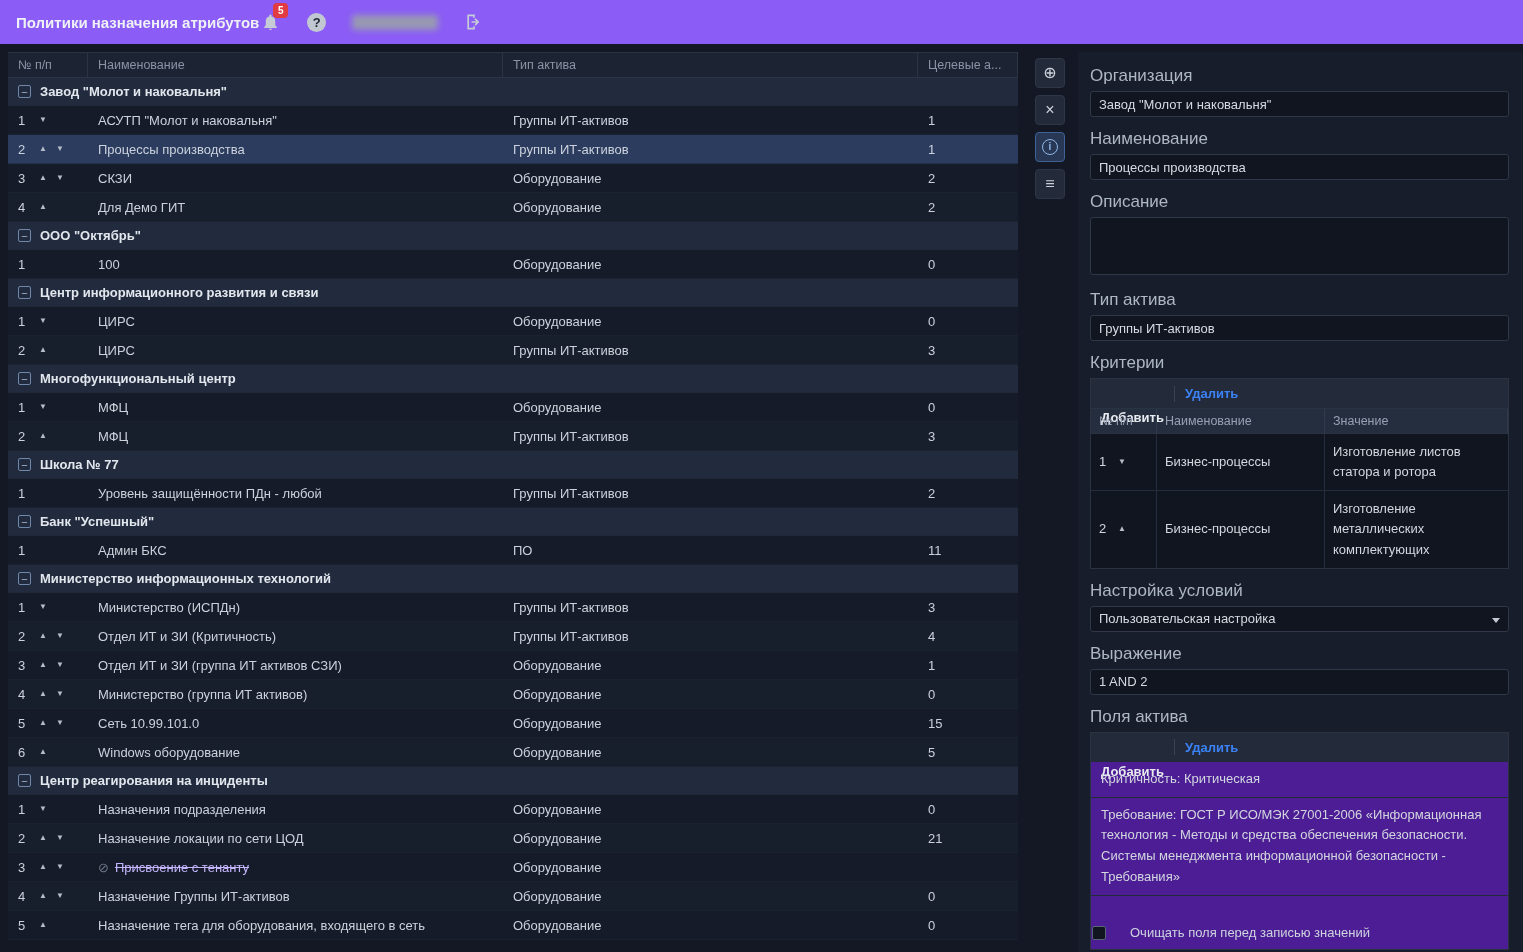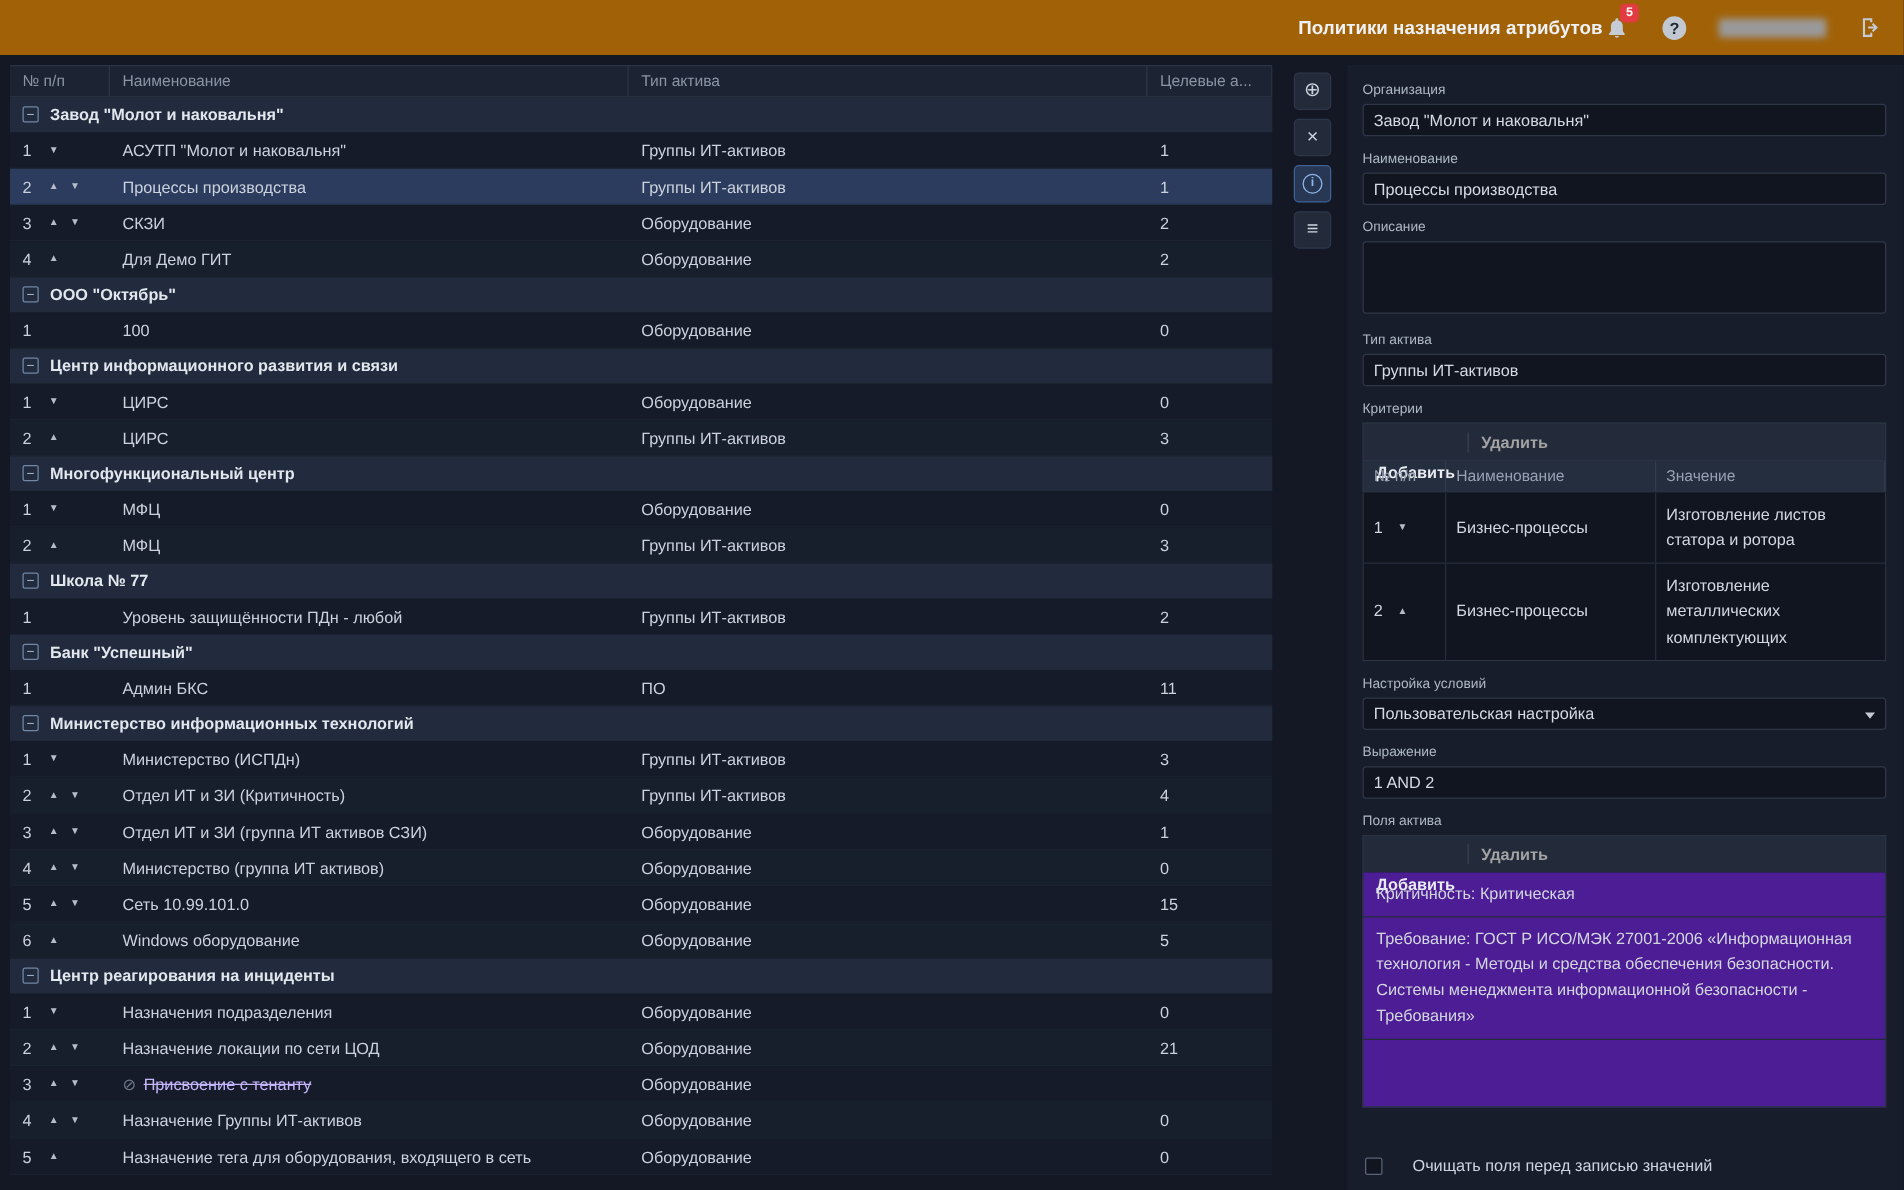--- a/index.html
+++ b/index.html
@@ -1,21 +1,21 @@
 <!DOCTYPE html>
 <html><head>
 <meta charset="utf-8">
 <style>
   * { box-sizing: border-box; margin: 0; padding: 0; }
   html,body { width:1523px; height:952px; overflow:hidden; background:#131824;
     font-family:"Liberation Sans", sans-serif; color:#ccd2dc; font-size:13px; }
 
   
-  .topbar { position:absolute; top:0; left:0; right:0; height:44px; background:#a16207;
-    display:flex; align-items:center; justify-content:flex-end; padding:0 16px; }
+  .topbar { position:absolute; top:0; left:0; right:0; height:44px; background:#8b5cf6;
+    display:flex; align-items:center; justify-content:flex-start; padding:0 16px; }
   .title { font-size:15px; font-weight:bold; color:#eef1f6; }
   .top-right { display:flex; align-items:center; gap:26px; }
   .bell-wrap { position:relative; width:22px; height:22px; display:flex; align-items:center; justify-content:center; cursor:pointer; }
   .badge { position:absolute; top:-8px; right:-7px; min-width:15px; height:15px; background:#e23b41;
     color:#fff; font-size:10px; font-weight:bold; line-height:15px; text-align:center; border-radius:4px; padding:0 3px; }
   .help { width:19px; height:19px; border-radius:50%; background:#c2c8d2; color:#202836;
     font-weight:bold; font-size:13px; display:flex; align-items:center; justify-content:center; cursor:pointer; }
   .userblur { width:86px; height:15px; background:#99a0ab; border-radius:2px; filter:blur(3px); opacity:.9; }
   .logout { display:flex; align-items:center; cursor:pointer; }
 
@@ -46,34 +46,34 @@
   .side-toolbar { position:absolute; top:58px; left:1030px; width:40px; display:flex; flex-direction:column; gap:7px; align-items:center; }
   .tool-btn { width:30px; height:30px; background:#232b3a; border:1px solid #2e3748; border-radius:4px;
     color:#cdd3dd; display:flex; align-items:center; justify-content:center; cursor:pointer; }
   .tool-btn span { font-size:16px; line-height:1; }
   .tool-btn.active { background:#273754; border-color:#3f6296; color:#8fb7e8; }
   .info-circle { width:16px; height:16px; border:1px solid currentColor; border-radius:50%;
     display:flex; align-items:center; justify-content:center; font-size:10px !important; font-weight:bold; }
 
   
   .details { position:absolute; top:52px; left:1078px; right:0; bottom:0; background:#171d2a; padding:14px 14px 0 12px; overflow:hidden; }
-  .label { font-size:11px; color:#aeb7c4; margin:12px 0 5px; }
+  .label { font-size:17px; color:#aeb7c4; margin:12px 0 5px; }
   .label:first-child { margin-top:0; }
   .input { width:100%; height:26px; background:#10151f; border:1px solid #2f3748; border-radius:3px;
     color:#d5dae2; padding:0 8px; font-size:13px; font-family:inherit; outline:none; }
   textarea.input { height:58px; padding:5px 8px; resize:none; }
   .select { position:relative; width:100%; height:26px; background:#10151f; border:1px solid #2f3748; border-radius:3px;
     color:#d5dae2; padding:0 22px 0 8px; display:flex; align-items:center; cursor:pointer; }
   .caret { position:absolute; right:8px; top:11px; width:0; height:0;
     border-left:4px solid transparent; border-right:4px solid transparent; border-top:5px solid #c3c9d4; }
 
   .mini-toolbar { height:30px; background:#232b3b; border:1px solid #2a3342; border-bottom:none;
     display:flex; align-items:center; gap:10px; padding:0 10px; }
   .btn-add { color:#e8ebf0; font-weight:bold; cursor:pointer;margin-top:48px; }
-  .btn-del { color:#a3a3a3; font-weight:bold; cursor:default; }
+  .btn-del { color:#3b82f6; font-weight:bold; cursor:default; }
   .vdiv { width:1px; height:16px; background:#3a4356; }
 
   .crit-header { display:grid; grid-template-columns:66px 168px 1fr; height:26px; background:#252e3f;
     color:#97a1b3; font-size:12.5px; border:1px solid #2a3342; }
   .cch { padding-left:8px; border-right:1px solid #323b4d; display:flex; align-items:center; overflow:hidden; white-space:nowrap; }
   .crit-rows { border:1px solid #2a3342; border-top:none; background:#10151f; }
   .crit-row { display:grid; grid-template-columns:66px 168px 1fr; border-bottom:1px solid #242d3d; cursor:pointer; }
   .crit-row:last-child { border-bottom:none; }
   .cc { padding:8px; display:flex; align-items:center; border-right:1px solid #242d3d; color:#d2d7df; line-height:1.55; }
   .cc:last-child { border-right:none; }

